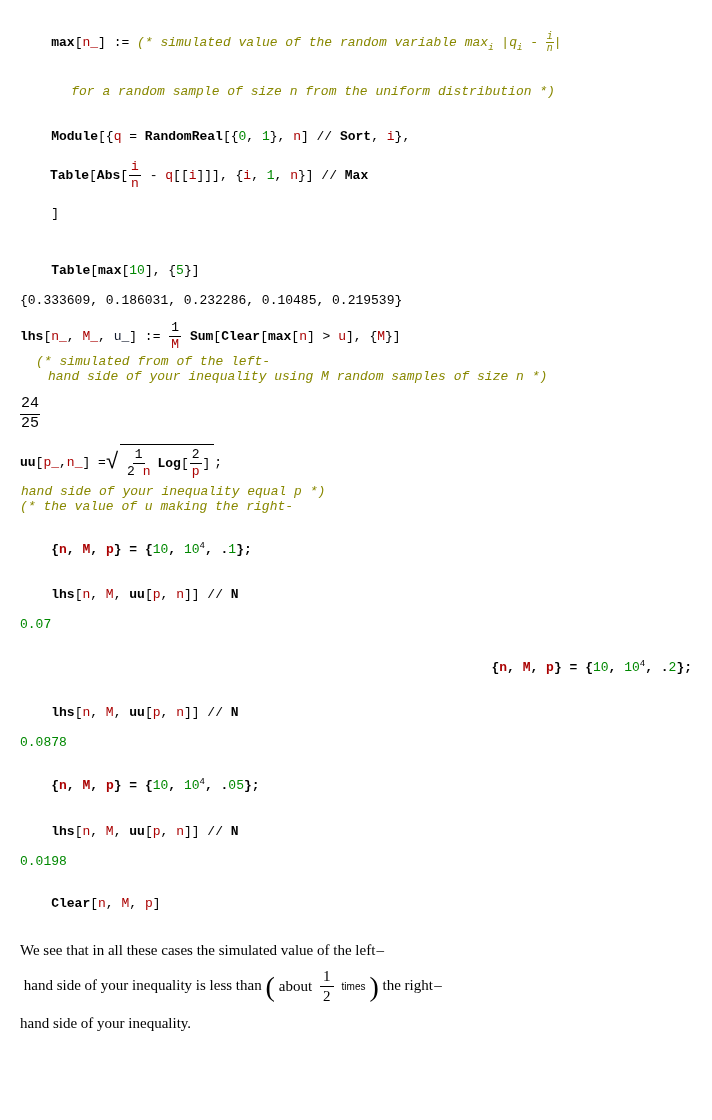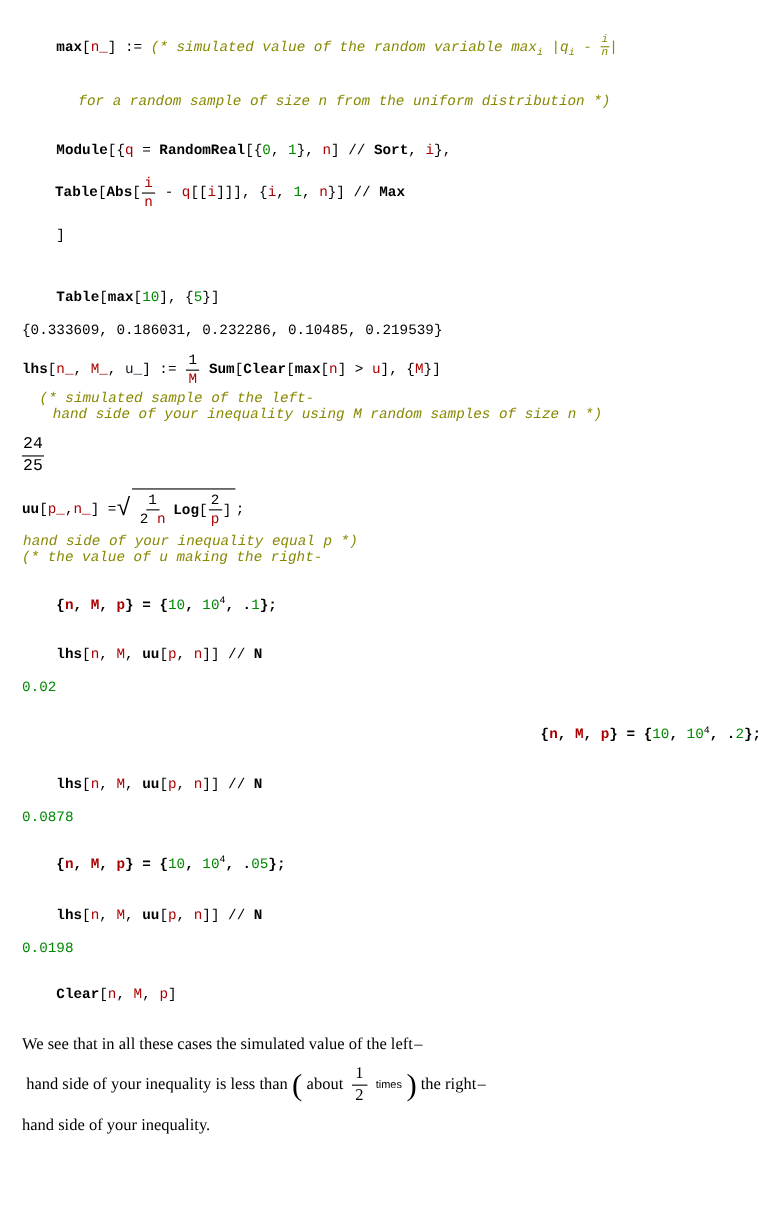--- a/index.html
+++ b/index.html
@@ -66,21 +66,21 @@
 <div class="section">
   <div style="margin-bottom:2px;">
     <span style="font-weight:bold;">lhs</span><span>[</span><span style="color:#aa0000;">n_</span><span>, </span><span style="color:#aa0000;">M_</span><span>, </span><span style="color:#0f172a;">u_</span><span>] := </span><span class="inline-math">
         <span class="fraction">
           <span class="num"><span style="color:#000;">1</span></span>
           <span class="den"><span style="color:#aa0000;">M</span></span>
         </span>
       </span><span> </span><span style="font-weight:bold;">Sum</span><span>[</span><span style="font-weight:bold;">Clear</span><span>[</span><span style="font-weight:bold;">max</span><span>[</span><span style="color:#aa0000;">n</span><span>] &gt; </span><span style="color:#aa0000;">u</span><span>], {</span><span style="color:#aa0000;">M</span><span>}]</span>
   </div>
   <div style="padding-left:16px;">
-    <span class="comment">(* simulated sample of the left-</span>
+    <span class="comment">(* simulated from of the left-</span>
   </div>
   <div style="padding-left:28px;">
     <span class="comment">hand side of your inequality using M random samples of size n *)</span>
   </div>
 </div>
 
 <div class="section">
   <div style="line-height:1.1; margin-top:2px;">
     <div style="border-bottom:1.5px solid #000; width:20px; text-align:center; font-size:15px; padding-bottom:1px;">24</div>
     <div style="width:20px; text-align:center; font-size:15px; padding-top:1px;">25</div>
@@ -120,21 +120,21 @@
   </div>
 </div>
 
 <div class="section">
   <div class="code-line" style="font-weight:bold;">
     <span>{</span><span style="color:#aa0000;">n</span><span>, </span><span style="color:#aa0000;">M</span><span>, </span><span style="color:#aa0000;">p</span><span>} = {</span><span class="green-num" style="font-weight:normal;">10</span><span>, </span><span class="green-num" style="font-weight:normal;">10</span><span style="font-weight:normal;font-size:9px;vertical-align:super;">4</span><span>, .</span><span class="green-num" style="font-weight:normal;">1</span><span>};</span>
   </div>
   <div class="code-line" style="font-weight:bold;">
     <span>lhs</span><span style="font-weight:normal;">[</span><span style="color:#aa0000;font-weight:normal;">n</span><span style="font-weight:normal;">, </span><span style="color:#aa0000;font-weight:normal;">M</span><span style="font-weight:normal;">, </span><span style="font-weight:bold;">uu</span><span style="font-weight:normal;">[</span><span style="color:#aa0000;font-weight:normal;">p</span><span style="font-weight:normal;">, </span><span style="color:#aa0000;font-weight:normal;">n</span><span style="font-weight:normal;">]] // </span><span style="font-weight:bold;">N</span>
   </div>
-  <div class="code-line output-green">0.02</div>
+  <div class="code-line output-green">0.07</div>
 </div>
 
 <div class="section">
   <div class="code-line" style="font-weight:bold;text-align:right;">
     <span>{</span><span style="color:#aa0000;">n</span><span>, </span><span style="color:#aa0000;">M</span><span>, </span><span style="color:#aa0000;">p</span><span>} = {</span><span class="green-num" style="font-weight:normal;">10</span><span>, </span><span class="green-num" style="font-weight:normal;">10</span><span style="font-weight:normal;font-size:9px;vertical-align:super;">4</span><span>, .</span><span class="green-num" style="font-weight:normal;">2</span><span>};</span>
   </div>
   <div class="code-line" style="font-weight:bold;">
     <span>lhs</span><span style="font-weight:normal;">[</span><span style="color:#aa0000;font-weight:normal;">n</span><span style="font-weight:normal;">, </span><span style="color:#aa0000;font-weight:normal;">M</span><span style="font-weight:normal;">, </span><span style="font-weight:bold;">uu</span><span style="font-weight:normal;">[</span><span style="color:#aa0000;font-weight:normal;">p</span><span style="font-weight:normal;">, </span><span style="color:#aa0000;font-weight:normal;">n</span><span style="font-weight:normal;">]] // </span><span style="font-weight:bold;">N</span>
   </div>
   <div class="code-line output-green">0.0878</div>

